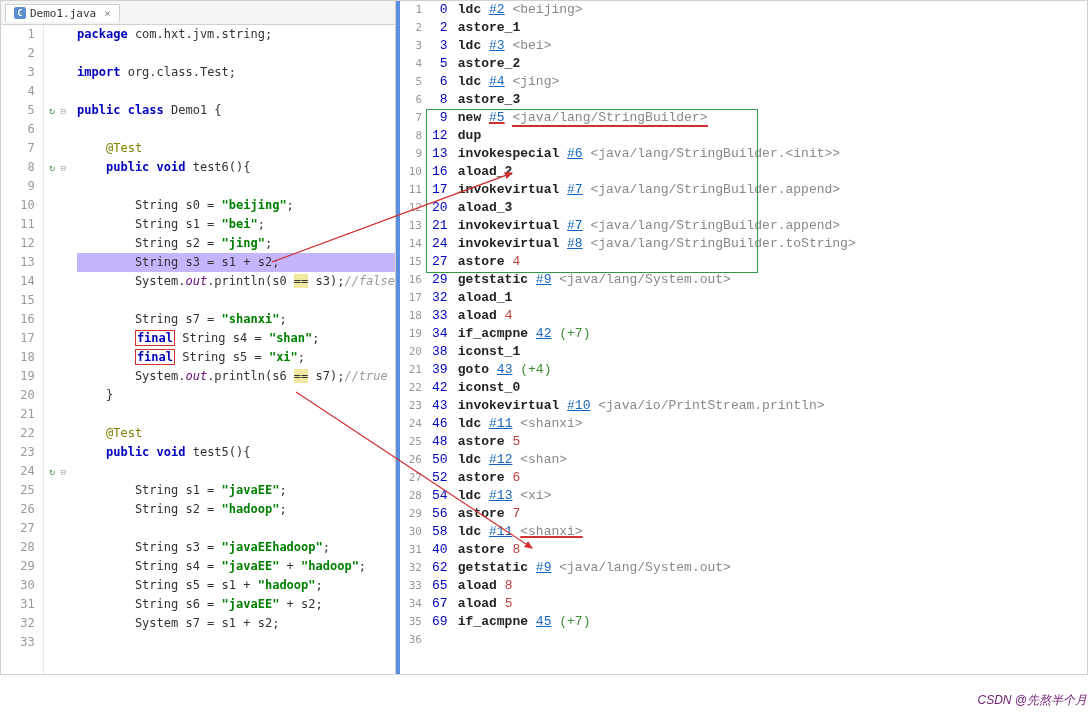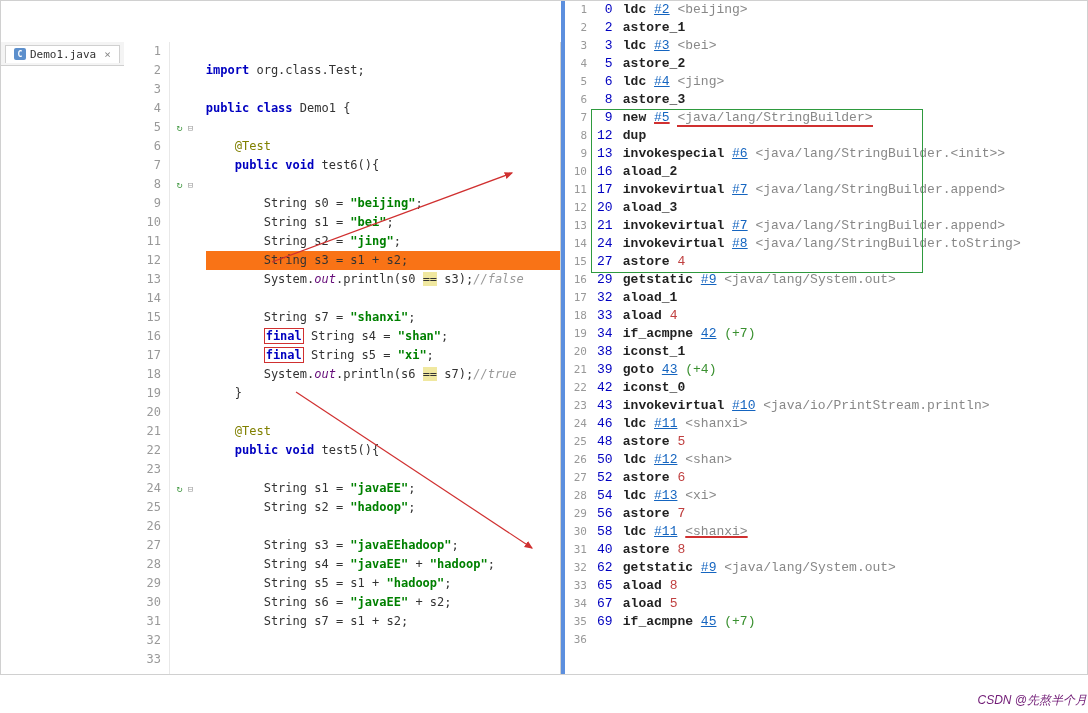--- a/index.html
+++ b/index.html
@@ -1,38 +1,38 @@
 <!DOCTYPE html>
 <html><head>
   <meta charset="utf-8">
   <style>
     * { margin: 0; padding: 0; box-sizing: border-box; }
     body { font-family: 'Consolas', 'Monaco', monospace; font-size: 12px; background: #ffffff; color: #333; width: 1088px; height: 713px; position: relative; }
     .container { display: flex; height: 675px; border: 1px solid #d0d0d0; }
-    .left-panel { width: 560px; background: #fff; border-right: 1px solid #d0d0d0; display: flex; flex-direction: row; margin-top: 41px; }
+    .left-panel { width: 395px; background: #fff; border-right: 1px solid #d0d0d0; display: flex; flex-direction: column; }
     .right-panel { flex: 1; background: #fff; display: flex; flex-direction: column; overflow: hidden; }
     .tab-bar { height: 24px; background: #f4f4f4; border-bottom: 1px solid #d0d0d0; display: flex; align-items: center; padding: 0 4px; }
     .tab { display: flex; align-items: center; gap: 4px; padding: 2px 8px; background: #fff; border: 1px solid #d0d0d0; border-bottom: none; font-size: 11px; }
     .tab-icon { width: 12px; height: 12px; background: #5c8fcc; border-radius: 2px; display: inline-flex; justify-content: center; align-items: center; }
     .tab-icon::after { content: 'C'; color: #fff; font-size: 8px; font-weight: bold; }
     .editor { display: flex; flex: 1; overflow: auto; }
     .gutter { width: 46px; background: #fff; text-align: right; padding-right: 8px; color: #999; border-right: 1px solid #e8e8e8; }
     .gutter-line { height: 19px; line-height: 19px; position: relative; }
     .gutter-marker { width: 30px; background: #fff; }
     .gutter-marker-line { height: 19px; line-height: 19px; text-align: center; }
     .svc-icon { color: #4a9d4a; font-size: 10px; }
     .fold-icon { color: #999; font-size: 9px; cursor: pointer; }
     .code-area { flex: 1; padding-left: 6px; }
     .code-line { height: 19px; line-height: 19px; white-space: pre; }
     .kw { color: #0000c0; font-weight: bold; }
     .str { color: #008000; font-weight: bold; }
     .ann { color: #808000; }
     .comment { color: #999; font-style: italic; }
     .static-ita { font-style: italic; color: #660e7a; }
-    .highlight-yellow { background: #f97316; }
+    .highlight-yellow { background: #c4b5fd; }
     .final-box { border: 1px solid #d03030; padding: 0 1px; }
     .eq-hl { background: #f0e8a0; }
     
     .bytecode { display: flex; flex: 1; overflow: auto; border-left: 4px solid #5c8fde; }
     .bc-gutter { width: 28px; text-align: right; padding-right: 6px; color: #999; background: #fff; }
     .bc-gutter-line { height: 18px; line-height: 18px; font-size: 11px; }
     .bc-area { flex: 1; padding-left: 4px; position: relative; }
     .bc-line { height: 18px; line-height: 18px; white-space: pre; font-size: 13px; font-family: Liberation Mono, monospace; }
     .bc-num { color: #0000c0; display: inline-block; min-width: 18px; }
     .bc-op { font-weight: bold; color: #222; }
@@ -124,20 +124,21 @@
           <div class="gutter-marker-line"></div>
           <div class="gutter-marker-line"></div>
           <div class="gutter-marker-line"></div>
           <div class="gutter-marker-line"></div>
           <div class="gutter-marker-line"></div>
           <div class="gutter-marker-line"></div>
           <div class="gutter-marker-line"></div>
           <div class="gutter-marker-line"></div>
         </div>
       <div class="code-area" id="src-code">
+          <div class="code-line"><span class="kw">package </span><span>com.hxt.jvm.string;</span></div>
           <div class="code-line"><span></span></div>
           <div class="code-line"><span class="kw">import </span><span>org.class.Test;</span></div>
           <div class="code-line"><span></span></div>
           <div class="code-line"><span class="kw">public class </span><span>Demo1 {</span></div>
           <div class="code-line"><span></span></div>
           <div class="code-line"><span>    </span><span class="ann">@Test</span></div>
           <div class="code-line"><span>    </span><span class="kw">public void </span><span>test6(){</span></div>
           <div class="code-line"><span></span></div>
           <div class="code-line"><span>        String s0 = </span><span class="str">"beijing"</span><span>;</span></div>
           <div class="code-line"><span>        String s1 = </span><span class="str">"bei"</span><span>;</span></div>
@@ -154,21 +155,21 @@
           <div class="code-line"><span>    </span><span class="ann">@Test</span></div>
           <div class="code-line"><span>    </span><span class="kw">public void </span><span>test5(){</span></div>
           <div class="code-line"><span></span></div>
           <div class="code-line"><span>        String s1 = </span><span class="str">"javaEE"</span><span>;</span></div>
           <div class="code-line"><span>        String s2 = </span><span class="str">"hadoop"</span><span>;</span></div>
           <div class="code-line"><span></span></div>
           <div class="code-line"><span>        String s3 = </span><span class="str">"javaEEhadoop"</span><span>;</span></div>
           <div class="code-line"><span>        String s4 = </span><span class="str">"javaEE"</span><span></span><span> + </span><span class="str">"hadoop"</span><span>;</span></div>
           <div class="code-line"><span>        String s5 = s1 + </span><span class="str">"hadoop"</span><span>;</span></div>
           <div class="code-line"><span>        String s6 = </span><span class="str">"javaEE"</span><span></span><span> + s2;</span></div>
-          <div class="code-line"><span>        String s7 = s1 + s2;</span></div>
+          <div class="code-line"><span>        System s7 = s1 + s2;</span></div>
         </div>
     </div>
   </div>
   <div class="right-panel">
     <div class="bytecode" style="position:relative;">
       <div class="bc-gutter" id="bc-gutter">
           <div class="bc-gutter-line">1</div>
           <div class="bc-gutter-line">2</div>
           <div class="bc-gutter-line">3</div>
           <div class="bc-gutter-line">4</div>

